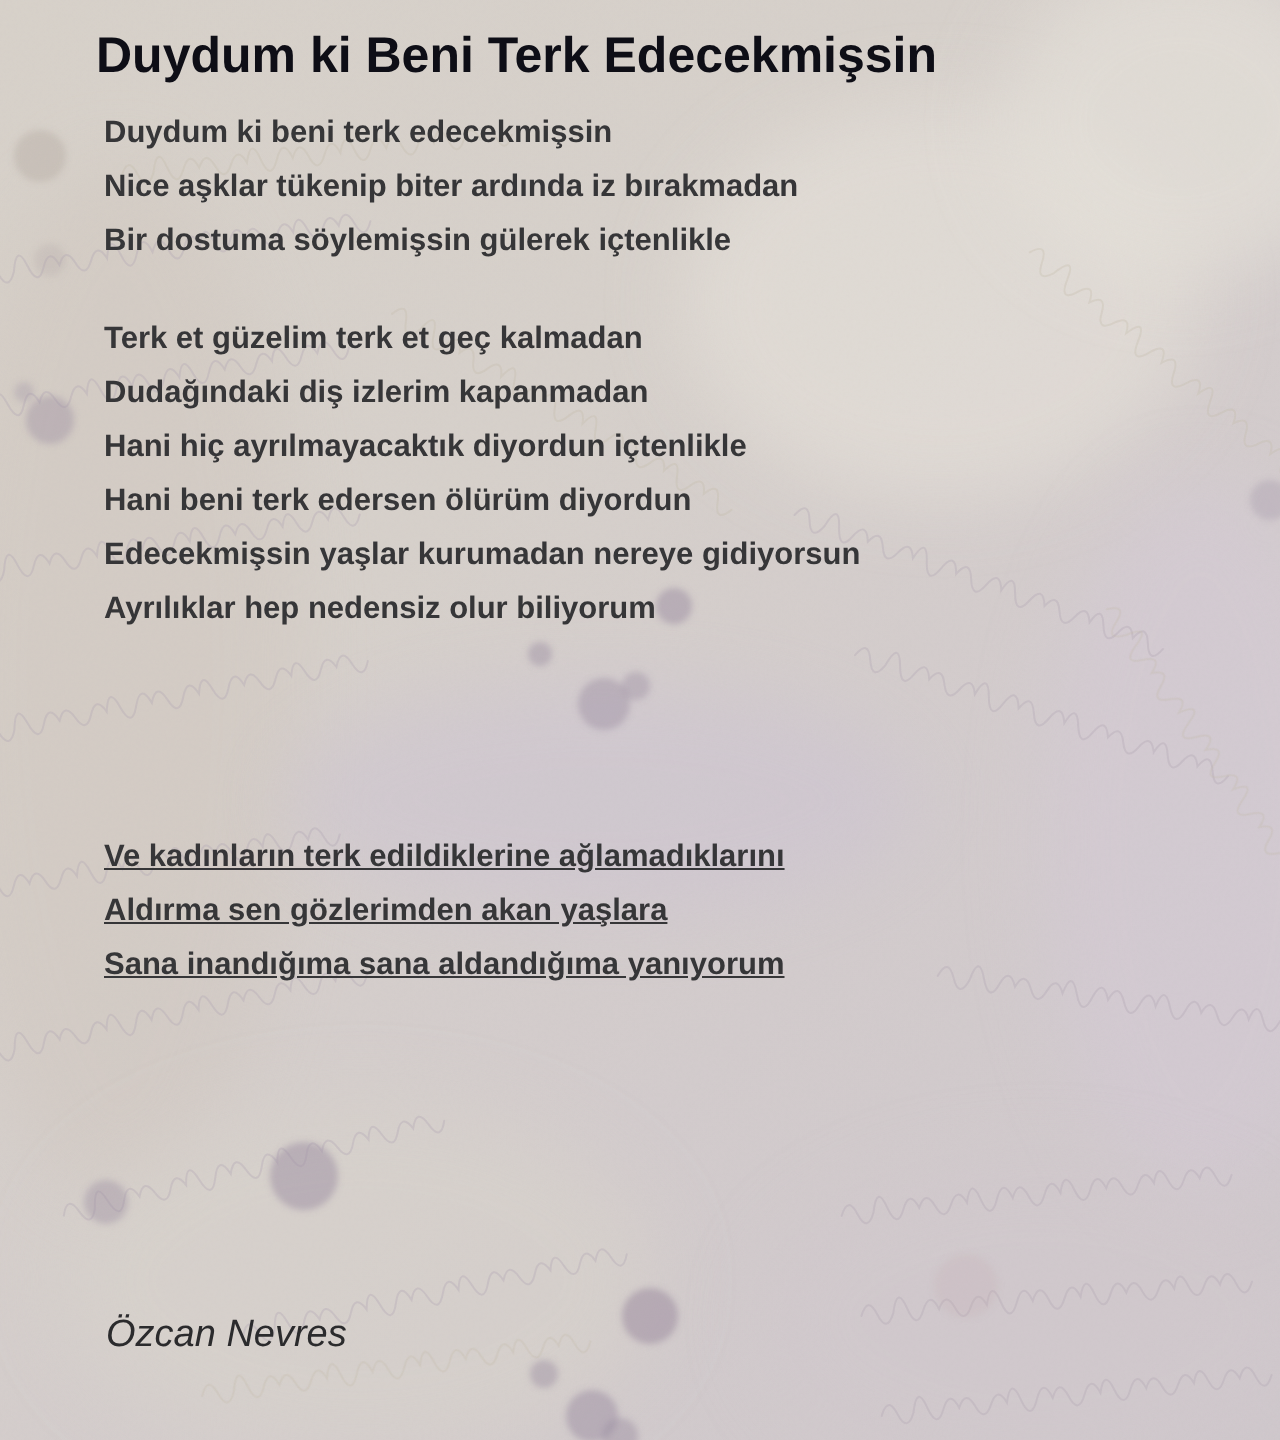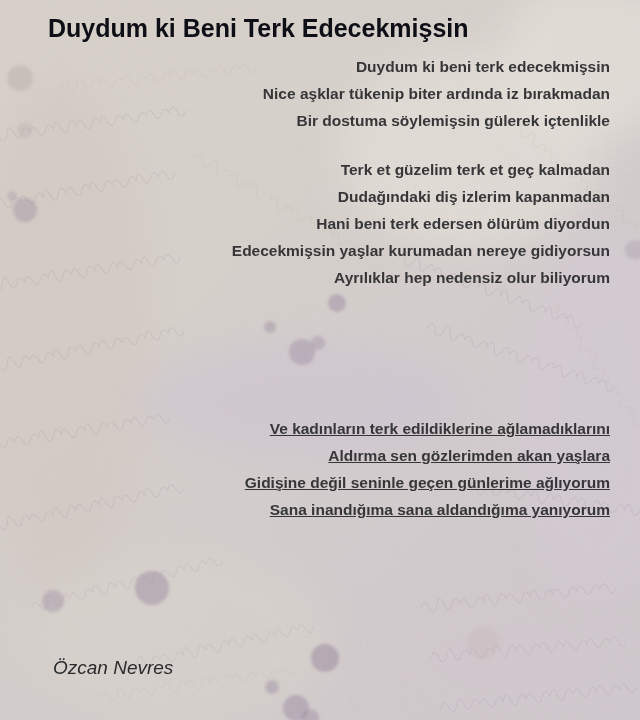--- a/index.html
+++ b/index.html
@@ -11,21 +11,20 @@
     height: 720px;
     overflow: hidden;
     font-family: "Liberation Sans", sans-serif;
   }
   .page {
     position: relative;
     width: 640px;
     height: 720px;
     background: linear-gradient(135deg, #d8d2ca 0%, #d7d1cb 35%, #d3cccd 65%, #cfc8cc 100%);
     overflow: hidden;
-    text-align: right;
   }
   .texture {
     position: absolute;
     left: 0;
     top: 0;
     width: 640px;
     height: 720px;
     pointer-events: none;
   }
   .content {
@@ -152,27 +151,27 @@
 
     <div class="stanza stanza-1">
         <div>Duydum ki beni terk edecekmişsin</div>
         <div>Nice aşklar tükenip biter ardında iz bırakmadan</div>
         <div>Bir dostuma söylemişsin gülerek içtenlikle</div>
       </div>
 
     <div class="stanza stanza-2">
         <div>Terk et güzelim terk et geç kalmadan</div>
         <div>Dudağındaki diş izlerim kapanmadan</div>
+        <div>Hani hiç ayrılmayacaktık diyordun içtenlikle</div>
         <div>Hani beni terk edersen ölürüm diyordun</div>
         <div>Edecekmişsin yaşlar kurumadan nereye gidiyorsun</div>
         <div>Ayrılıklar hep nedensiz olur biliyorum</div>
       </div>
 
     <div class="stanza stanza-3">
         <div>Ve kadınların terk edildiklerine ağlamadıklarını</div>
         <div>Aldırma sen gözlerimden akan yaşlara</div>
-        <div>Gidişine değil seninle geçen günlerime ağlıyorum</div>
         <div>Sana inandığıma sana aldandığıma yanıyorum</div>
       </div>
 
     <div class="author">Özcan Nevres</div>
   </div>
 </div>
 
 </body></html>

